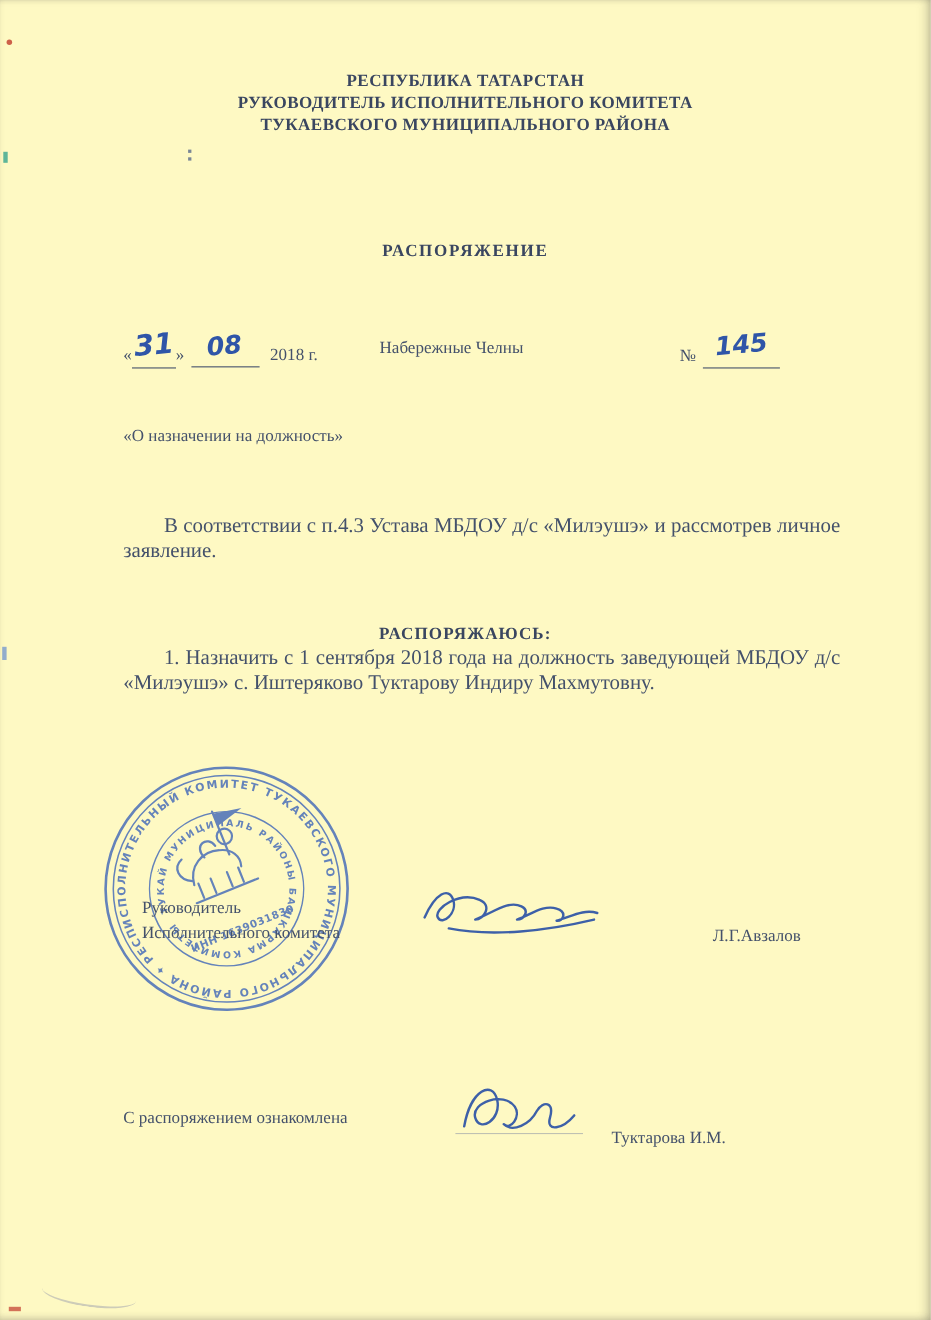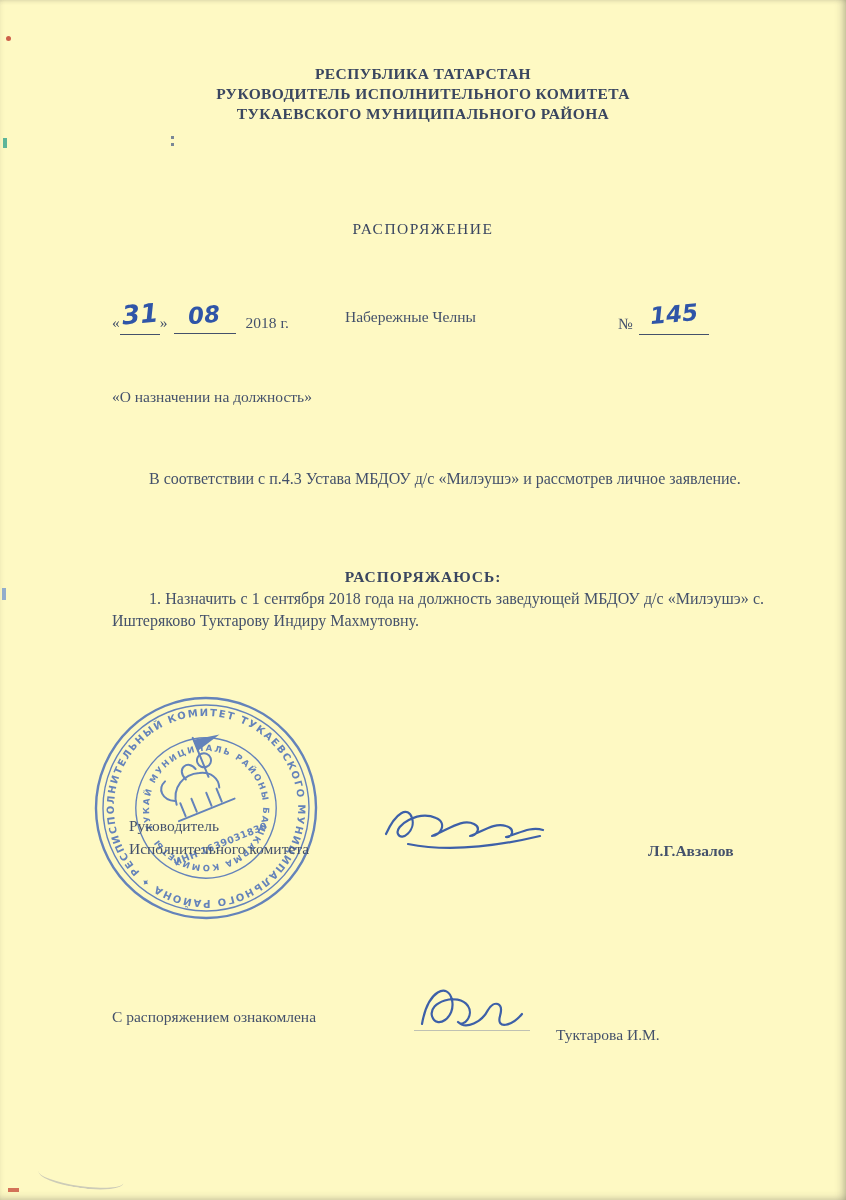--- a/index.html
+++ b/index.html
@@ -14,21 +14,21 @@
                 inset 0 3px 5px -3px rgba(60,60,60,.18);
   }
 
   .doc-header {
     position:absolute; top:64px; left:0; width:100%;
     text-align:center; font-weight:bold; font-size:15.5px; line-height:20px;
     color:#3a4660; letter-spacing:.4px;
   }
   .doc-title {
     position:absolute; top:220px; left:0; width:100%;
-    text-align:center; font-weight:normal; font-size:15.5px;
+    text-align:center; font-weight:bold; font-size:15.5px;
     letter-spacing:1.5px; color:#3a4660;
   }
 
   .date-row { position:absolute; left:112px; top:304px; font-size:15.5px; }
   .city     { position:absolute; left:345px; top:308px; font-size:15.5px; }
   .num-group{ position:absolute; left:618px; top:308px; font-size:15.5px; }
 
   .blank { display:inline-block; border-bottom:1.3px solid #44516b; text-align:center; vertical-align:baseline; }
   .day-blank   { width:40px; }
   .month-blank { width:62px; margin-left:6px; margin-right:10px; }
@@ -40,34 +40,34 @@
     color:#2f55a8; transform:rotate(-5deg);
   }
   .hw-day   { font-size:26px; }
   .hw-month { font-size:23px; }
   .hw-num   { font-size:23px; top:-7px; }
 
   .subject { position:absolute; left:112px; top:388px; font-size:15.5px; }
 
   .para {
     position:absolute; left:112px; width:652px;
-    font-size:16px; line-height:22px; text-align:justify;
+    font-size:19px; line-height:22px; text-align:justify;
     color:#44516b;
   }
   .para p { text-indent:37px; }
   .intro { top:468px; }
   .order-heading {
     position:absolute; top:532px; left:0; width:100%;
     text-align:center; font-weight:bold; font-size:15.5px;
     letter-spacing:1px; color:#3a4660;margin-top:36px;
   }
   .items { top:588px; }
 
   .sig-position { position:absolute; left:112px; top:814px; font-size:15.5px; line-height:23px;margin-left:17px; }
-  .sig-name     { position:absolute; left:648px; top:842px; font-size:15.5px;font-weight:bold; }
+  .sig-name     { position:absolute; left:648px; top:842px; font-size:15.5px; }
   .sig1         { position:absolute; left:378px; top:792px; }
 
   .ack-label { position:absolute; left:112px; top:1008px; font-size:15.5px; }
   .ack-name  { position:absolute; left:556px; top:1010px; font-size:15.5px;margin-top:16px; }
   .ack-sig   { position:absolute; left:408px; top:972px; }
   .ack-line  { position:absolute; left:414px; top:1030px; width:116px; border-bottom:1px solid #8a93a5; opacity:.55; }
 
   .sig-svg path { fill:none; stroke:#2d52a6; stroke-width:2.2; stroke-linecap:round; stroke-linejoin:round; opacity:.92; }
 
   .stamp { position:absolute; left:86px; top:688px; width:240px; height:240px;

